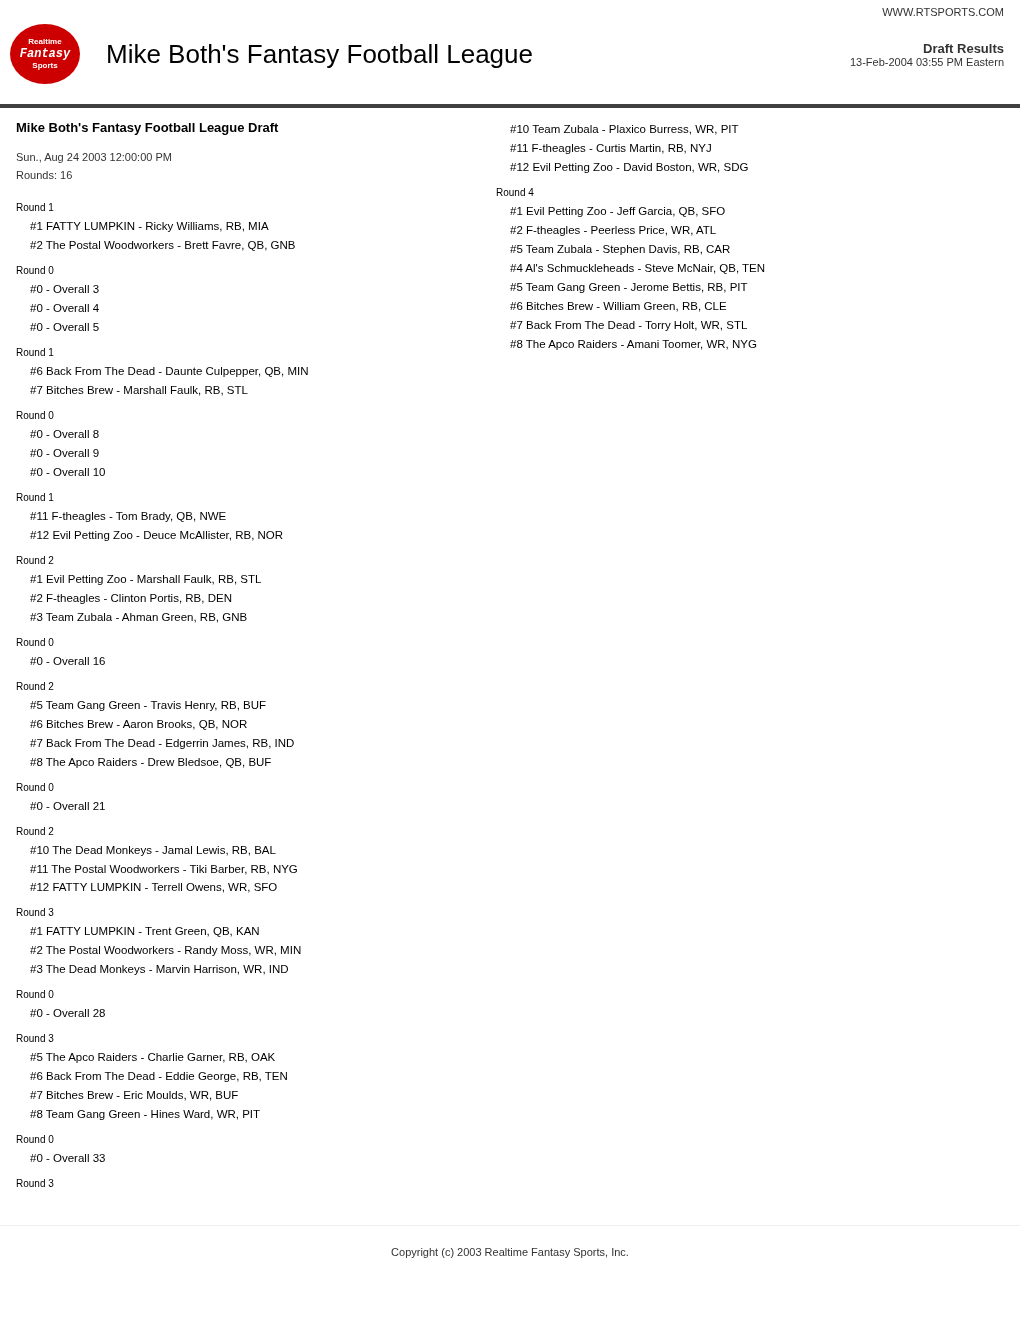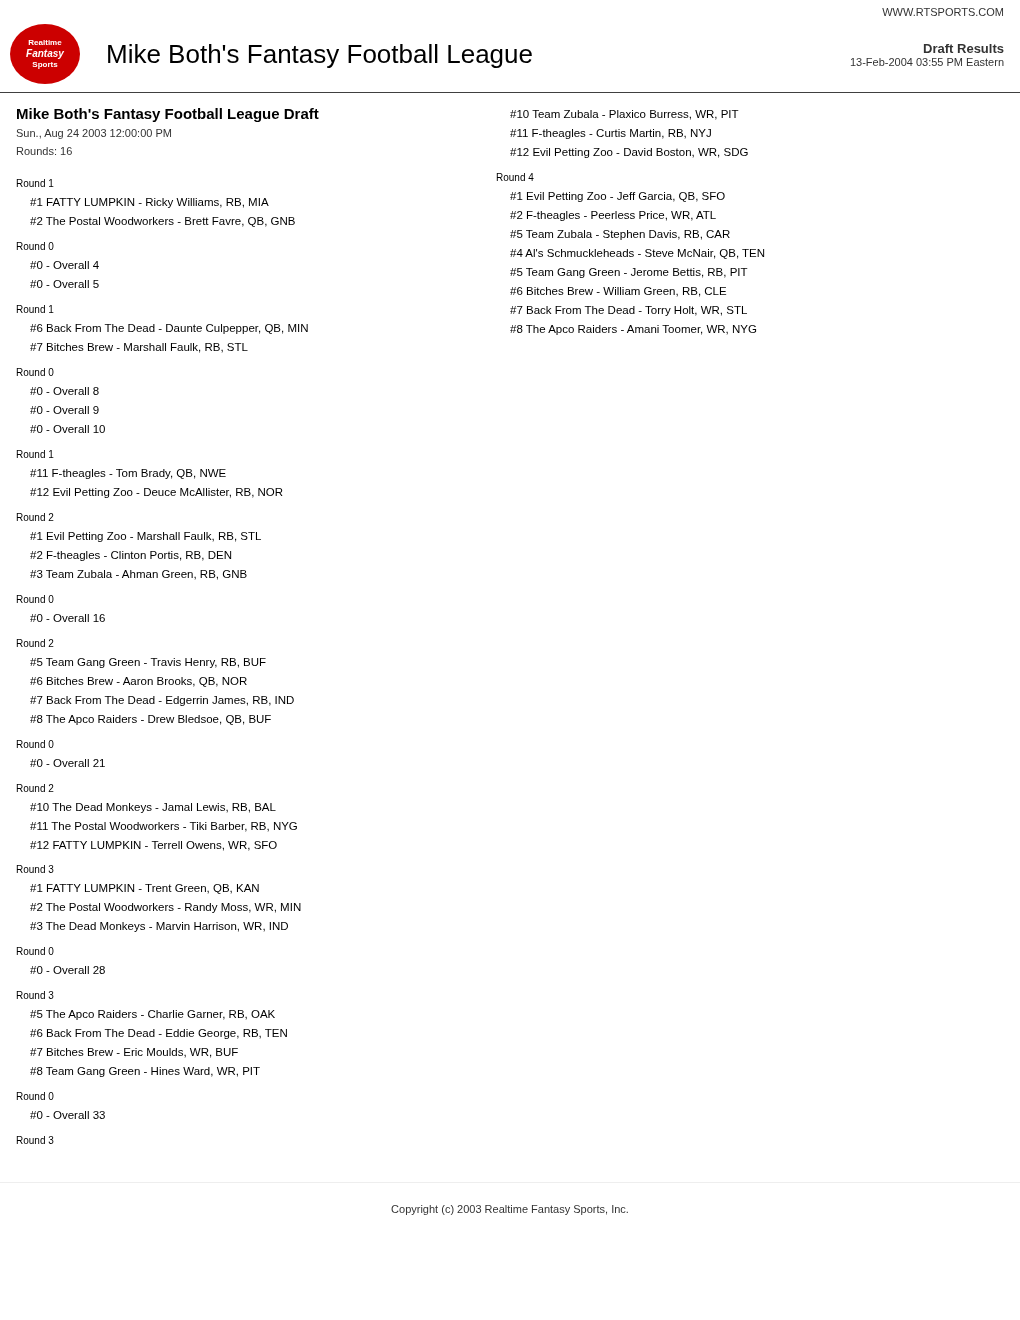--- a/index.html
+++ b/index.html
@@ -14,22 +14,22 @@
     .header-top {
       display: flex;
       justify-content: flex-end;
       padding: 6px 16px 2px;
       font-size: 11px;
       color: #333;
     }
     .header-main {
       display: flex;
       align-items: center;
-      padding: 4px 16px 8px 10px;
-      border-bottom: 1px solid #404040;
+      padding: 4px 16px 20px 10px;
+      border-bottom: 4px solid #404040;
     }
     .logo-area {
       width: 80px;
       height: 60px;
       margin-right: 16px;
       flex-shrink: 0;
     }
     .logo-circle {
       width: 70px;
       height: 60px;
@@ -39,35 +39,35 @@
       flex-direction: column;
       align-items: center;
       justify-content: center;
       color: #fff;
       font-size: 7px;
       font-weight: bold;
       text-align: center;
       line-height: 1.2;
     }
     .logo-circle .realtime { font-size: 8px; }
-    .logo-circle .fantasy { font-size: 10px; font-style: italic; }
+    .logo-circle .fantasy { font-size: 12px; font-style: italic; font-family: Liberation Mono, monospace; }
     .logo-circle .sports { font-size: 8px; }
     .title-area { flex: 1; }
     .title-area h1 { font-size: 26px; font-weight: normal; color: #000; }
     .header-right { text-align: right; font-size: 11px; color: #333; }
     .header-right .draft-results { font-weight: bold; font-size: 13px; }
     .content {
       display: flex;
       padding: 12px 16px;
       gap: 20px;
     }
     .left-col { flex: 0 0 460px; }
     .right-col { flex: 1; }
     .draft-info { margin-bottom: 18px; }
-    .draft-info .league-title { font-weight: bold; font-size: 15px; margin-bottom: 3px; }
+    .draft-info .league-title { font-weight: bold; font-size: 13px; margin-bottom: 14px; }
     .draft-info .detail { font-size: 11px; color: #333; line-height: 1.6; }
     .round-header { font-weight: normal; font-size: 10px; margin: 10px 0 4px; }
     .pick-line { font-size: 11.5px; padding-left: 14px; line-height: 1.65; color: #000; }
     .footer {
       text-align: center;
       font-size: 11px;
       color: #333;
       padding: 20px;
       border-top: 1px solid #eee;
       margin-top: 20px;
@@ -102,20 +102,21 @@
     <div class="draft-info">
       <div class="league-title">Mike Both's Fantasy Football League Draft</div>
       <div class="detail">Sun., Aug 24 2003  12:00:00 PM</div>
       <div class="detail">Rounds: 16</div>
     </div>
     <div id="left-rounds-container">
         <div class="round-header">Round 1</div>
         <div class="pick-line">#1  FATTY LUMPKIN  -  Ricky Williams, RB, MIA</div>
         <div class="pick-line">#2  The Postal Woodworkers  -  Brett Favre, QB, GNB</div>
         <div class="round-header">Round 0</div>
+        <div class="pick-line">#0   -  Overall 3</div>
         <div class="pick-line">#0   -  Overall 4</div>
         <div class="pick-line">#0   -  Overall 5</div>
         <div class="round-header">Round 1</div>
         <div class="pick-line">#6  Back From The Dead  -  Daunte Culpepper, QB, MIN</div>
         <div class="pick-line">#7  Bitches Brew  -  Marshall Faulk, RB, STL</div>
         <div class="round-header">Round 0</div>
         <div class="pick-line">#0   -  Overall 8</div>
         <div class="pick-line">#0   -  Overall 9</div>
         <div class="pick-line">#0   -  Overall 10</div>
         <div class="round-header">Round 1</div>

